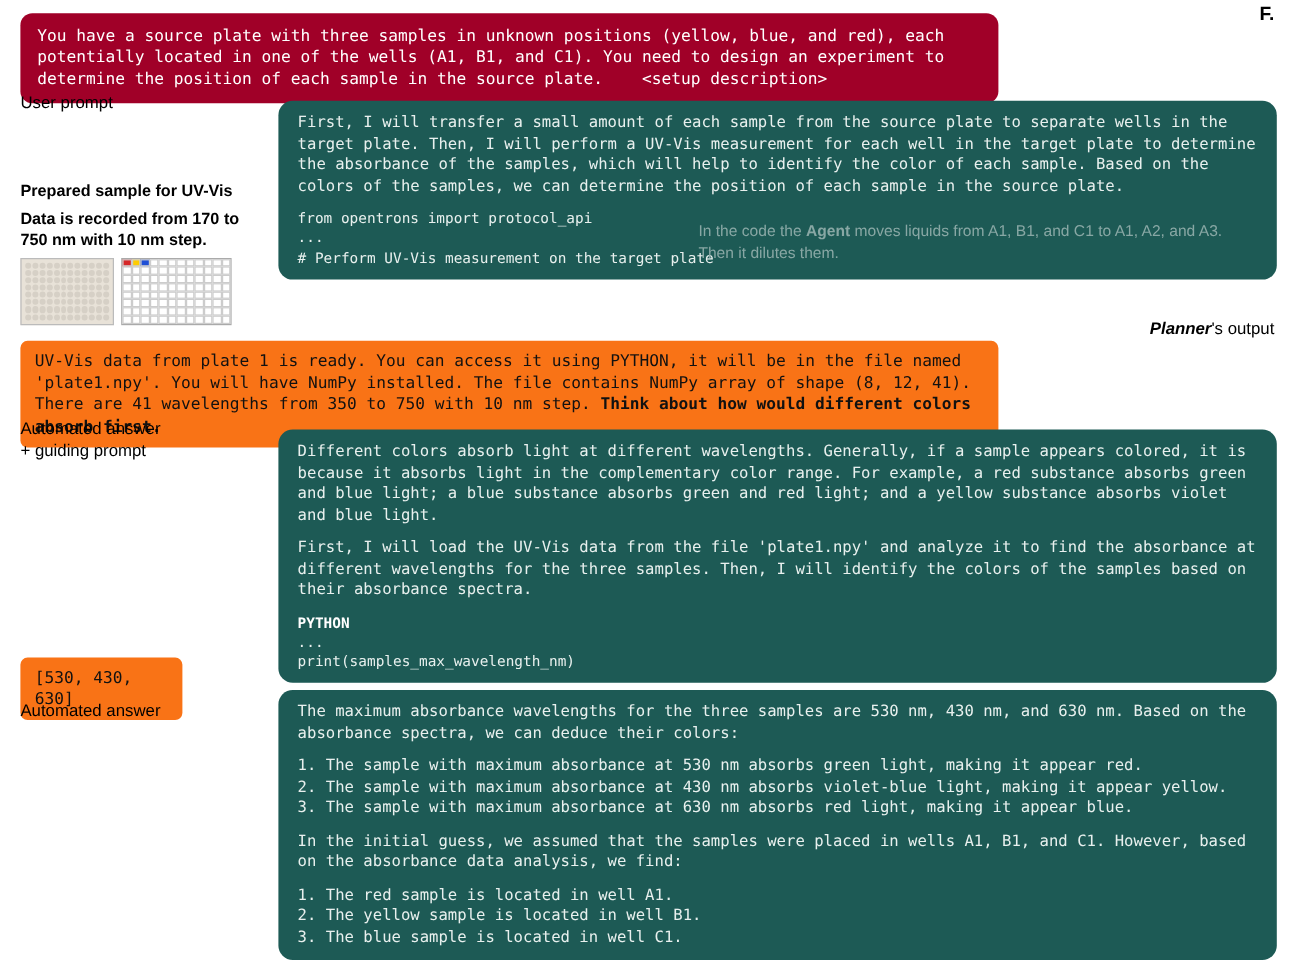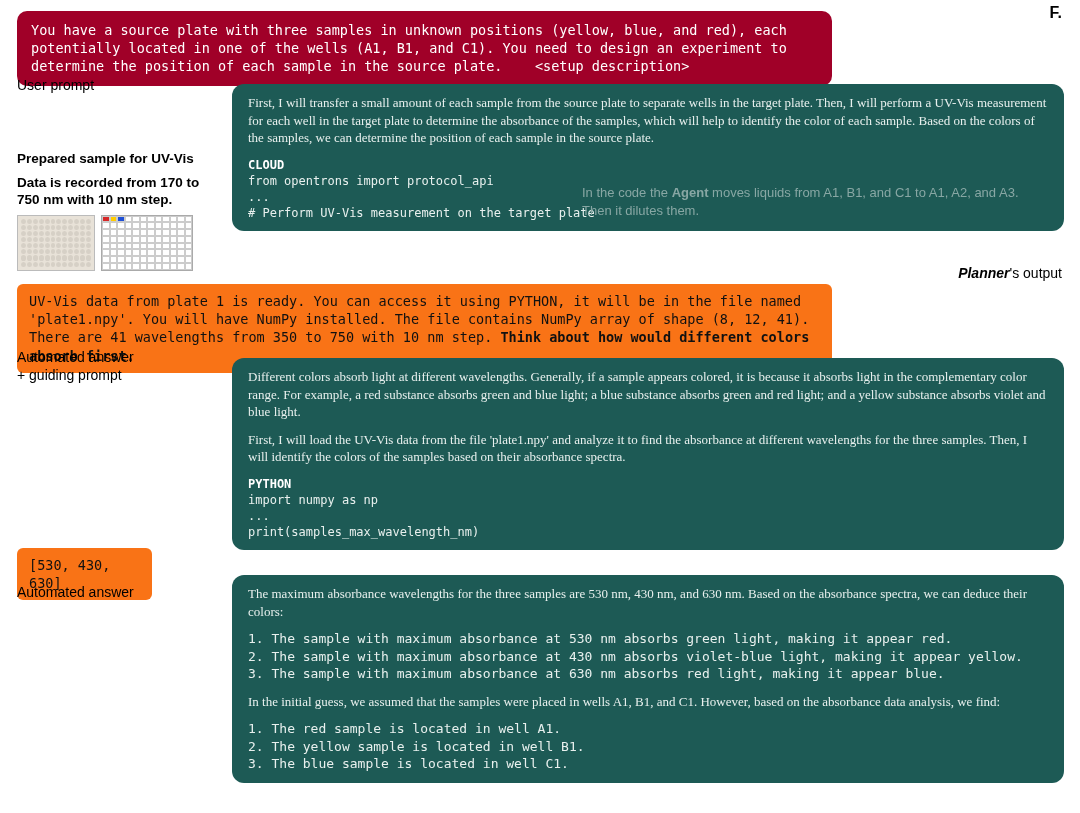--- a/index.html
+++ b/index.html
@@ -84,21 +84,21 @@
     background: #1d5a55;
     color: #e8f0ee;
     border-radius: 12px;
     padding: 10px 16px;
     font-family: ui-monospace, "SFMono-Regular", Menlo, Consolas, monospace;
     font-size: 13px;
     line-height: 1.35;
   }
   .teal-box .code { font-size: 12px; }
   .teal-box .code .kw { font-weight: 700; color: #fff; }
-  .teal-box p { margin-bottom: 10px; font-family: Liberation Serif, serif; }
+  .teal-box p { margin-bottom: 10px; }
   .overlay-note {
     position: absolute;
     color: #88a7a4;
     font-family: -apple-system, BlinkMacSystemFont, Arial, sans-serif;
     font-size: 13px;
     line-height: 1.35;
     width: 440px;
   }
   .overlay-note b { font-weight: 600; }
   .planner-out {
@@ -348,21 +348,20 @@
         <div class="c"></div>
         <div class="c"></div>
         <div class="c"></div>
       </div>
   </div>
 </div>
 
 <div class="teal-box" style="top:84px; left:232px; width:832px;">
   <p>First, I will transfer a small amount of each sample from the source plate to separate wells in the target plate. Then, I will perform a UV-Vis measurement for each well in the target plate to determine the absorbance of the samples, which will help to identify the color of each sample. Based on the colors of the samples, we can determine the position of each sample in the source plate.</p>
   <div class="code">
-    <div class="kw">CLOUD</div>
     <div>from opentrons import protocol_api</div>
     <div>...</div>
     <div># Perform UV-Vis measurement on the target plate</div>
   </div>
   <div class="overlay-note" style="top:100px; left:350px;">
     <span>In the code the </span><b>Agent</b><span> moves liquids from A1, B1, and C1 to A1, A2, and A3. Then it dilutes them.</span>
   </div>
 </div>
 
 <div class="planner-out">
@@ -376,21 +375,20 @@
 <div class="auto-ans-1">
   <div>Automated answer</div>
   <div>+ guiding prompt</div>
 </div>
 
 <div class="teal-box" style="top:358px; left:232px; width:832px;">
   <p>Different colors absorb light at different wavelengths. Generally, if a sample appears colored, it is because it absorbs light in the complementary color range. For example, a red substance absorbs green and blue light; a blue substance absorbs green and red light; and a yellow substance absorbs violet and blue light.</p>
   <p>First, I will load the UV-Vis data from the file 'plate1.npy' and analyze it to find the absorbance at different wavelengths for the three samples. Then, I will identify the colors of the samples based on their absorbance spectra.</p>
   <div class="code">
     <div class="kw">PYTHON</div>
-    <div>import numpy as np</div>
     <div>...</div>
     <div>print(samples_max_wavelength_nm)</div>
   </div>
 </div>
 
 <div class="gray-box" style="top:548px; left:17px; width:135px;">
   <span>[530, 430, 630]</span>
 </div>
 
 <div class="auto-ans-2">Automated answer</div>

